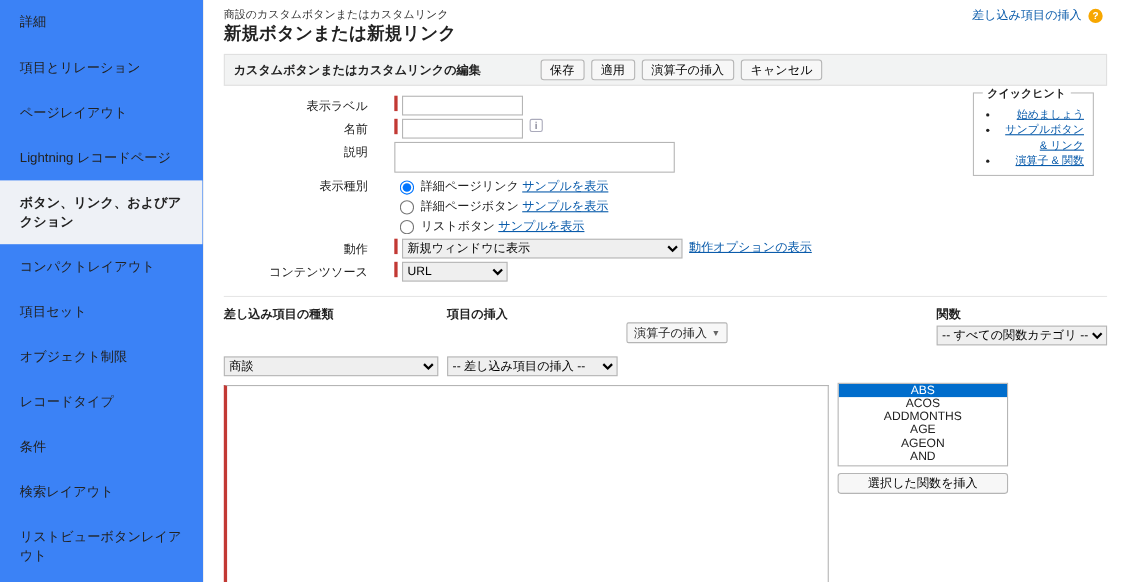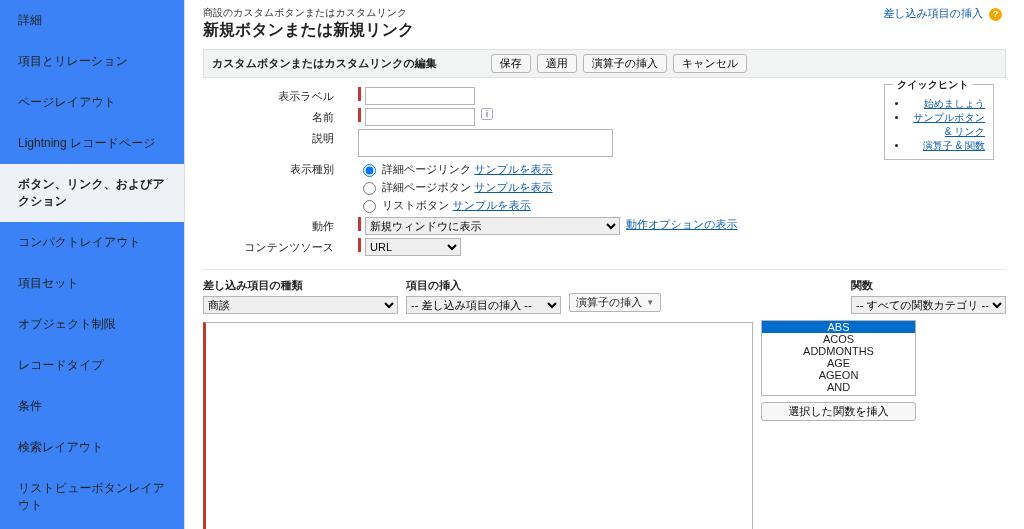--- a/index.html
+++ b/index.html
@@ -100,21 +100,21 @@
   }
   .hints .hl { position: relative; top: -9px; background: #fff; padding: 0 4px; font-weight: bold; font-size: 10px; }
   .hints ul { margin: -4px 0 0 0; padding-left: 15px; text-align: right; }
   .hints a { color: #0b5cab; text-decoration: underline; }
   
   .editor-area { display: flex; padding-top: 8px; gap: 8px; }
   .col { display: flex; flex-direction: column; }
   .col .col-lbl { font-weight: bold; margin-bottom: 3px; font-size: 11px; }
   .col select.big { width: 100%; }
   .col1 { width: 195px; justify-content: space-between; }
-  .col2 { width: 155px; }
+  .col2 { width: 155px; gap: 28px; }
   .col3 { width: 200px; flex: 1; }
   .col4 { width: 155px; }
   .dropdown-btn {
     font-size: 11px; padding: 1px 6px; border: 1px solid #b5b5b5;
     background: #f7f7f7; cursor: pointer; border-radius: 2px;
     display: inline-flex; align-items: center; gap: 4px;
   }
   .dropdown-btn::after { content: "▼"; font-size: 8px; color: #666; }
   .fn-listbox {
     height: 76px; border: 1px solid #b5b5b5; background: #fff;

